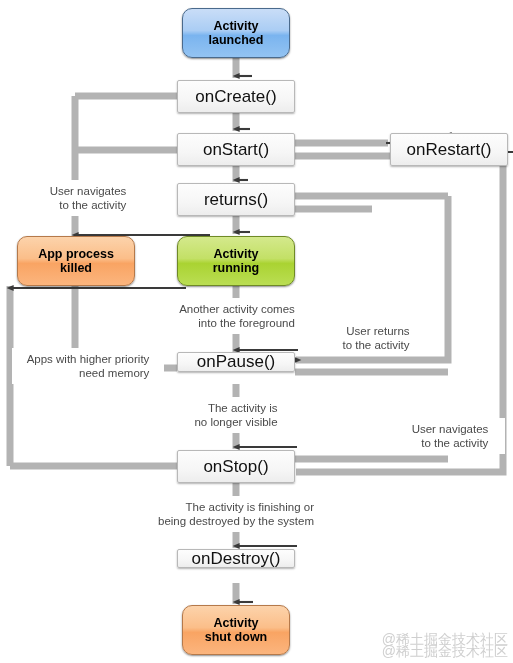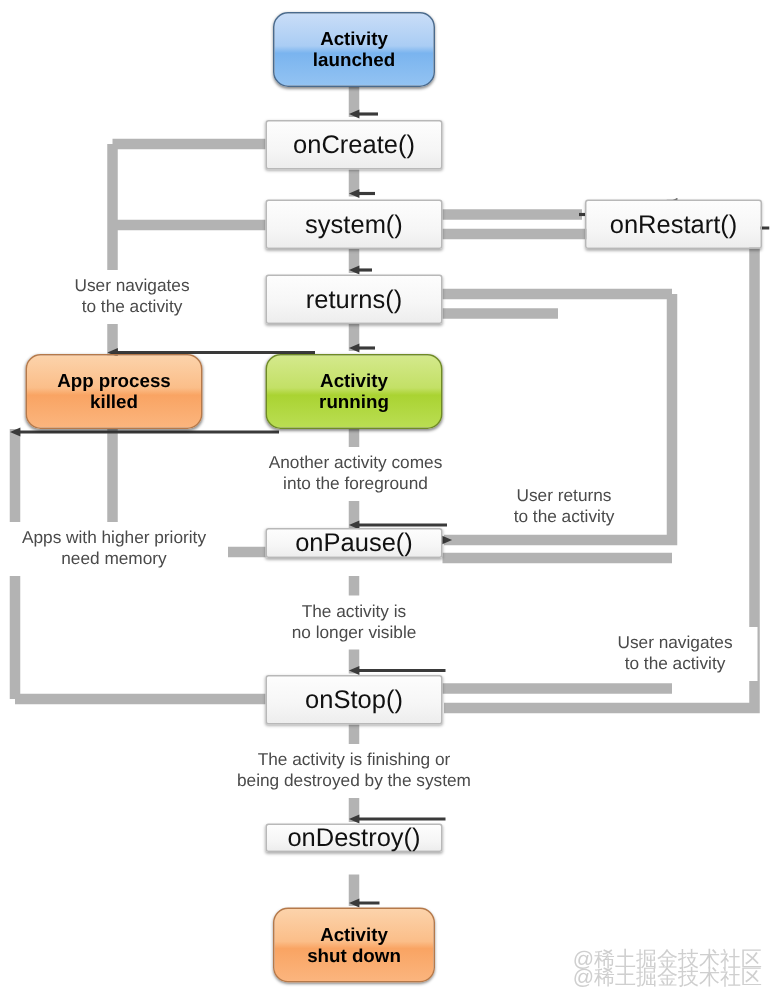--- a/index.html
+++ b/index.html
@@ -70,21 +70,21 @@
   }
 
   
   .note {
     position: absolute;
     box-sizing: border-box;
     background: #ffffff;
     color: #4a4a4a;
     font-size: 11.5px;
     line-height: 14px;
-    text-align: center;
+    text-align: right;
     display: flex;
     align-items: center;
     justify-content: center;
     z-index: 4;
     padding: 1px 3px;
   }
 
   .watermark {
     position: absolute;
     right: 5px;
@@ -172,21 +172,21 @@
       <div>Activity</div>
       <div>launched</div>
     </div>
   </div>
 
   <div class="node rect" style="left:177px; top:80px; width:118px; height:33px;">
     <span>onCreate()</span>
   </div>
 
   <div class="node rect" style="left:177px; top:133px; width:118px; height:33px;">
-    <span>system()</span>
+    <span>onStart()</span>
   </div>
 
   <div class="node rect" style="left:390px; top:133px; width:118px; height:33px;">
     <span>onRestart()</span>
   </div>
 
   <div class="node rect" style="left:177px; top:183px; width:118px; height:33px;">
     <span>returns()</span>
   </div>
 
@@ -237,21 +237,21 @@
     </div>
   </div>
 
   <div class="note" style="left:326px; top:320px; width:100px; height:36px;">
     <div>
       <div>User returns</div>
       <div>to the activity</div>
     </div>
   </div>
 
-  <div class="note" style="left:0px; top:348px; width:152px; height:36px;">
+  <div class="note" style="left:12px; top:348px; width:152px; height:36px;">
     <div>
       <div>Apps with higher priority</div>
       <div>need memory</div>
     </div>
   </div>
 
   <div class="note" style="left:179px; top:397px; width:114px; height:36px;">
     <div>
       <div>The activity is</div>
       <div>no longer visible</div>

